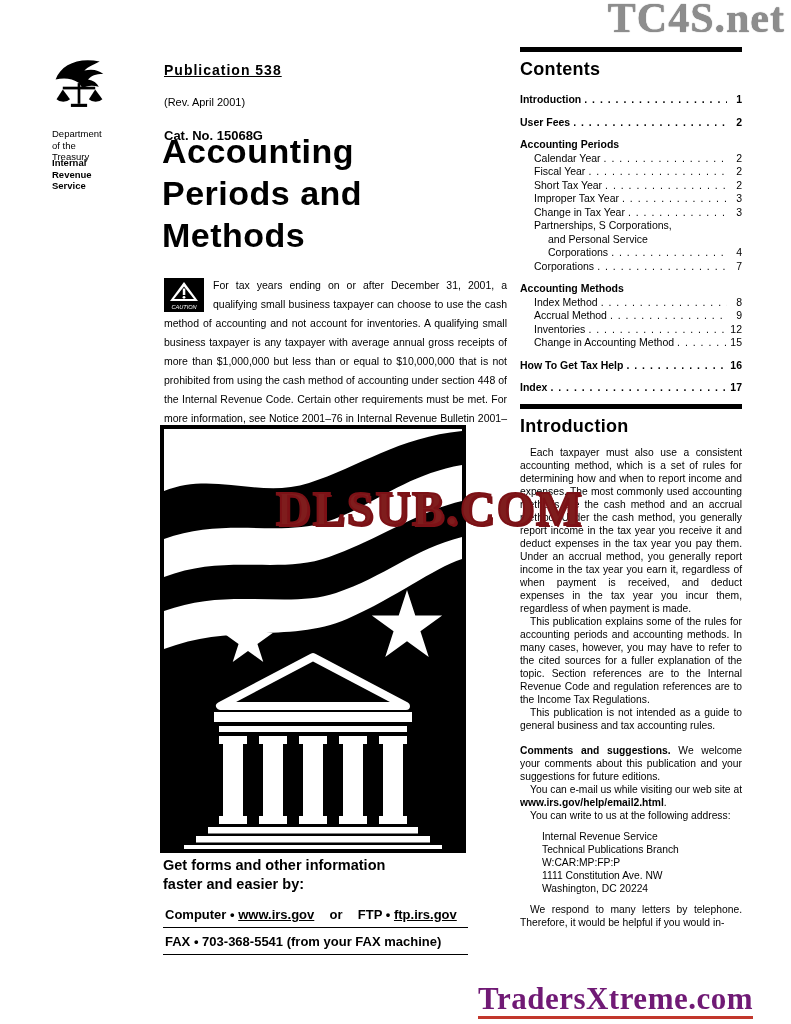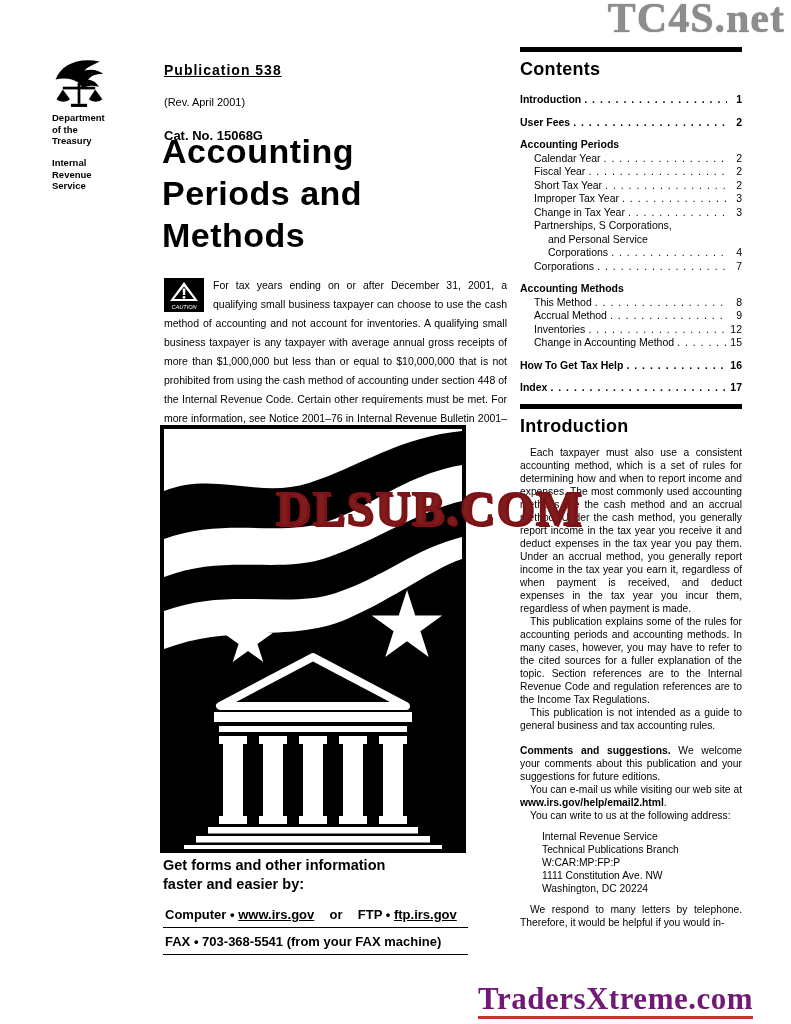--- a/index.html
+++ b/index.html
@@ -28,21 +28,21 @@
   .wm-bottom {
     position:absolute; left:478px; top:983px; z-index:6;
     font-family:"Liberation Serif", serif; font-weight:bold;
     font-size:31px; color:#701a75; letter-spacing:0.5px;
     border-bottom:3px solid #c2372c; line-height:1.05;
   }
 
   
   .logo { position:absolute; left:52px; top:56px; width:54px; height:56px; }
   .logo svg { width:100%; height:100%; display:block; }
-  .dept { position:absolute; left:52px; top:112px; font-size:9.5px; line-height:11.5px;font-weight:bold; }
+  .dept { position:absolute; left:52px; top:128px; font-size:9.5px; line-height:11.5px; }
   .service { position:absolute; left:52px; top:157px; font-size:9.5px; line-height:11.5px; font-weight:bold; }
 
   .pub-block { position:absolute; left:164px; top:62px; }
   .pub-number { font-size:14px; font-weight:bold; letter-spacing:1px;text-decoration:underline; }
   .pub-rev { font-size:11px; margin-top:18px; }
   .pub-cat { font-size:13px; margin-top:20px;font-weight:bold; }
 
   .main-title {
     position:absolute; left:162px; top:130px;
     font-size:34px; font-weight:bold; line-height:42px; letter-spacing:0.5px;
@@ -273,21 +273,21 @@
         </div>
         <div class="toc-row ind1">
           <span class="toc-label">Corporations</span>
           <span class="toc-dots"> . . . . . . . . . . . . . . . . . . . . . . . . . . . . . . . . . . . . . . . . . . . . . . . . . . . . . . . . . . . .</span>
           <span class="toc-page">7</span>
         </div>
         <div class="toc-row bold space">
           <span class="toc-label">Accounting Methods</span>
         </div>
         <div class="toc-row ind1">
-          <span class="toc-label">This Method</span>
+          <span class="toc-label">Index Method</span>
           <span class="toc-dots"> . . . . . . . . . . . . . . . . . . . . . . . . . . . . . . . . . . . . . . . . . . . . . . . . . . . . . . . . . . . .</span>
           <span class="toc-page">8</span>
         </div>
         <div class="toc-row ind1">
           <span class="toc-label">Accrual Method</span>
           <span class="toc-dots"> . . . . . . . . . . . . . . . . . . . . . . . . . . . . . . . . . . . . . . . . . . . . . . . . . . . . . . . . . . . .</span>
           <span class="toc-page">9</span>
         </div>
         <div class="toc-row ind1">
           <span class="toc-label">Inventories</span>

